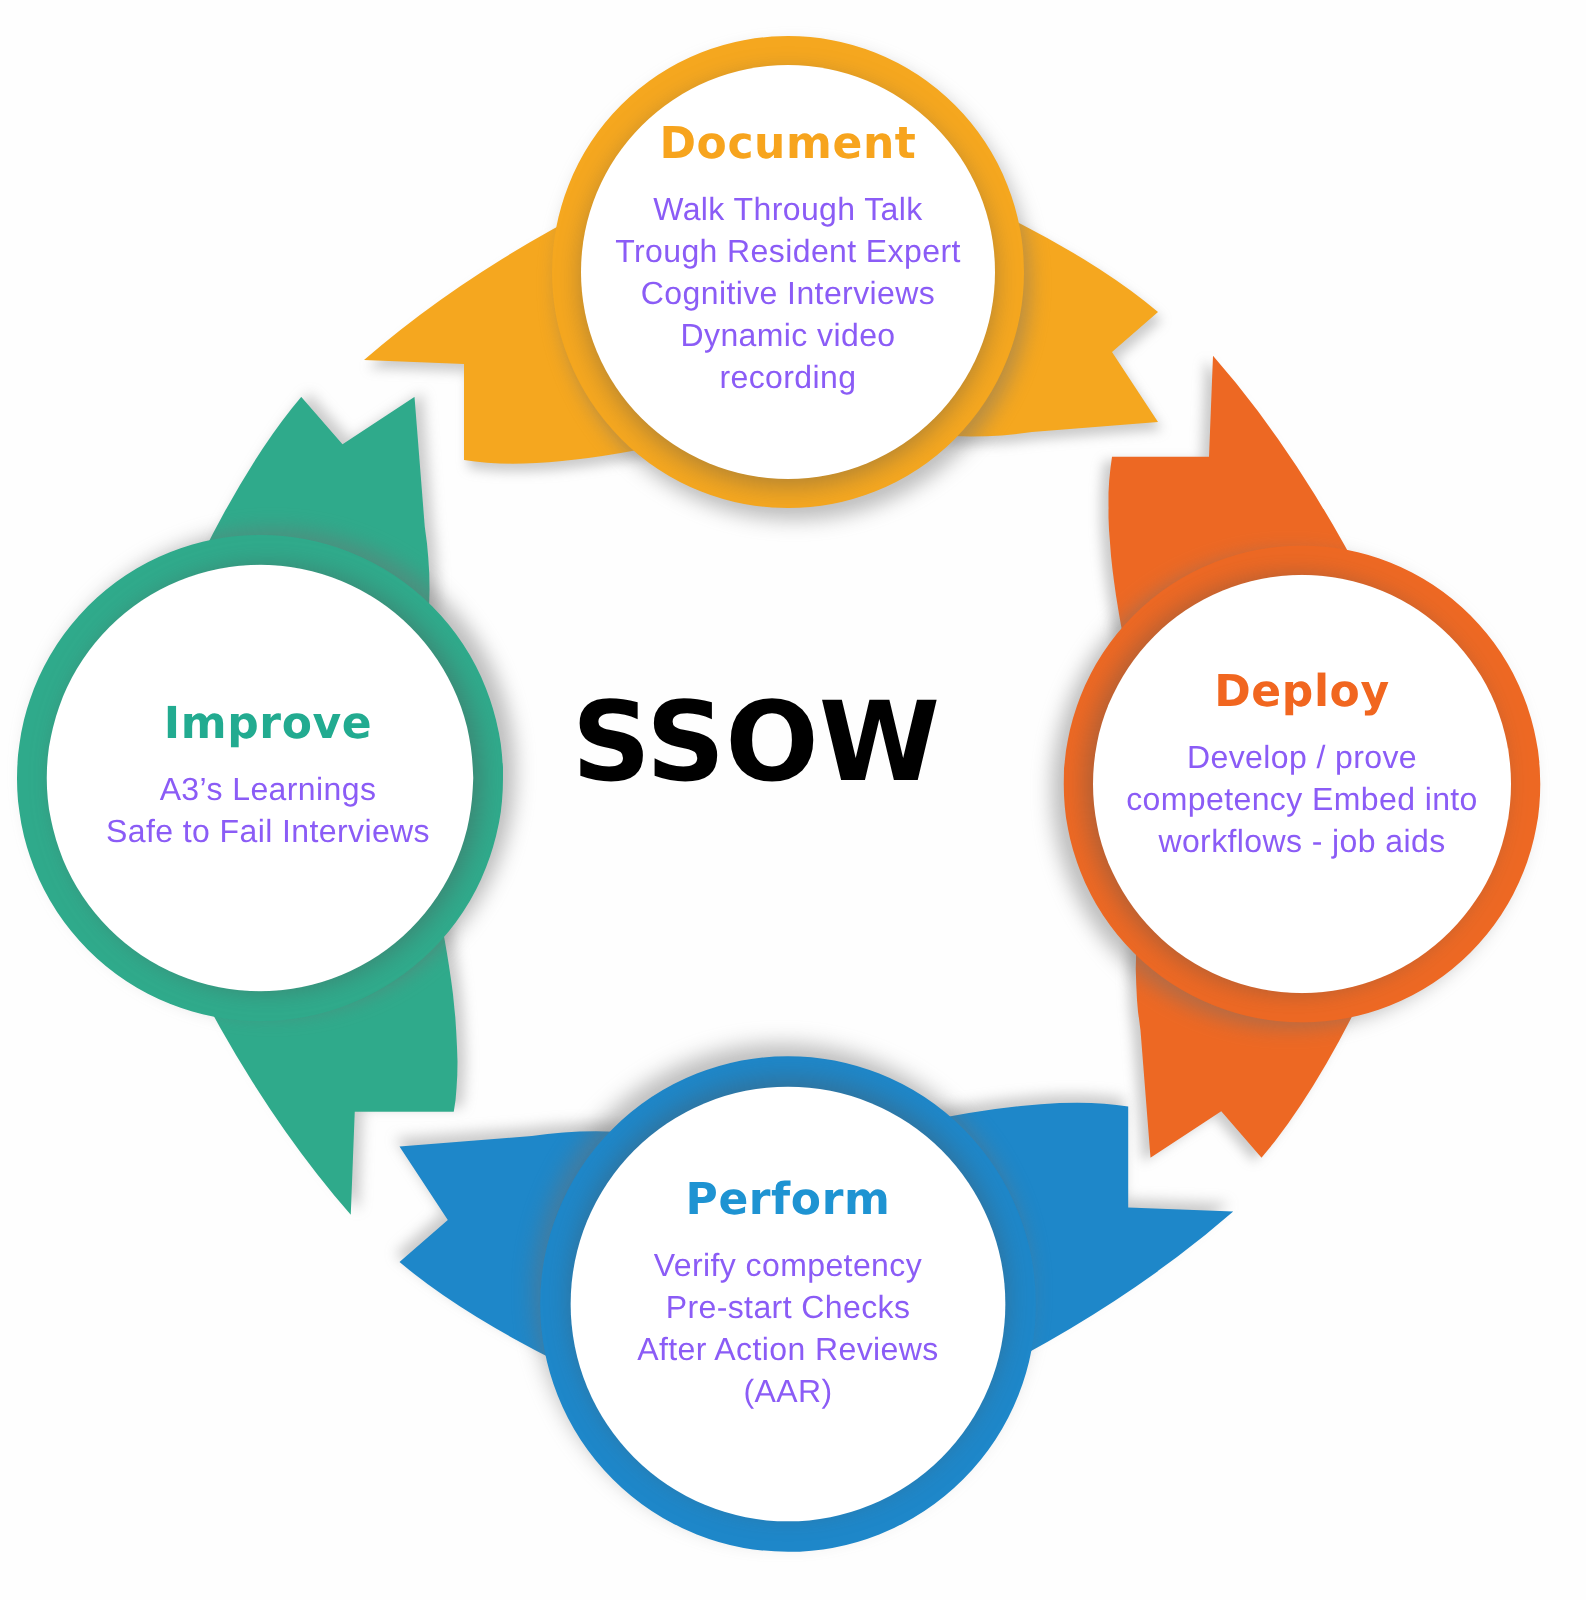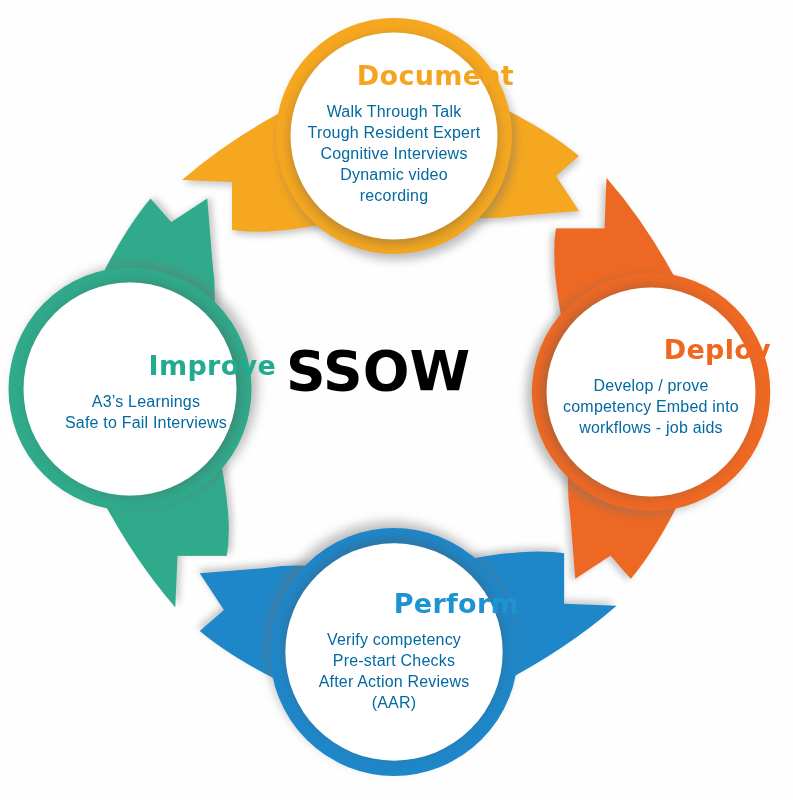--- a/index.html
+++ b/index.html
@@ -8,25 +8,25 @@
     background:#fefefe; overflow:hidden;
     font-family:"Liberation Sans", sans-serif;
   }
   .diagram-svg { position:absolute; left:0; top:0; }
   .ring  { filter: drop-shadow(3px 6px 5px rgba(110,110,110,.45)); }
   .prot  { filter: drop-shadow(2px 4px 3px rgba(110,110,110,.35)); }
   .inner { filter: drop-shadow(0px 4px 6px rgba(80,80,80,.40)); }
   .node-text { position:absolute; text-align:center; pointer-events:none; }
   .node-title {
     font-family:"DejaVu Sans","Liberation Sans",sans-serif;
-    font-weight:bold; font-size:27px; letter-spacing:.3px;
-    margin:0 0 10px 0; line-height:1.15;text-align:right;
+    font-weight:bold; font-size:22px; letter-spacing:.3px;
+    margin:0 0 10px 0; line-height:1.15;
   }
   .node-body {
-    font-size:16px; line-height:21px; color:#0369a1;
+    font-size:16px; line-height:21px; color:#8b5cf6;
     letter-spacing:.2px; white-space:pre-line;
   }
   .center-label {
     position:absolute; left:258px; top:344px; width:240px;
     text-align:center; font-family:"DejaVu Sans","Liberation Sans",sans-serif;
     font-weight:bold; font-size:55px; line-height:1; letter-spacing:0px;
   }
 </style>
 </head>
 <body>
@@ -83,19 +83,19 @@
 (AAR)</div>
   </div>
 
   <div class="node-text" style="left:531px; top:334px; width:240px;">
     <div class="node-title" style="color: rgb(241, 102, 31);">Deploy</div>
     <div class="node-body">Develop / prove
 competency Embed into
 workflows - job aids</div>
   </div>
 
-  <div class="node-text" style="left:16px; top:350px; width:260px;">
+  <div class="node-text" style="left:4px; top:350px; width:260px;">
     <div class="node-title" style="color: rgb(34, 171, 144);">Improve</div>
     <div class="node-body">A3’s Learnings
 Safe to Fail Interviews</div>
   </div>
 
 </div>
 
 </body></html>

